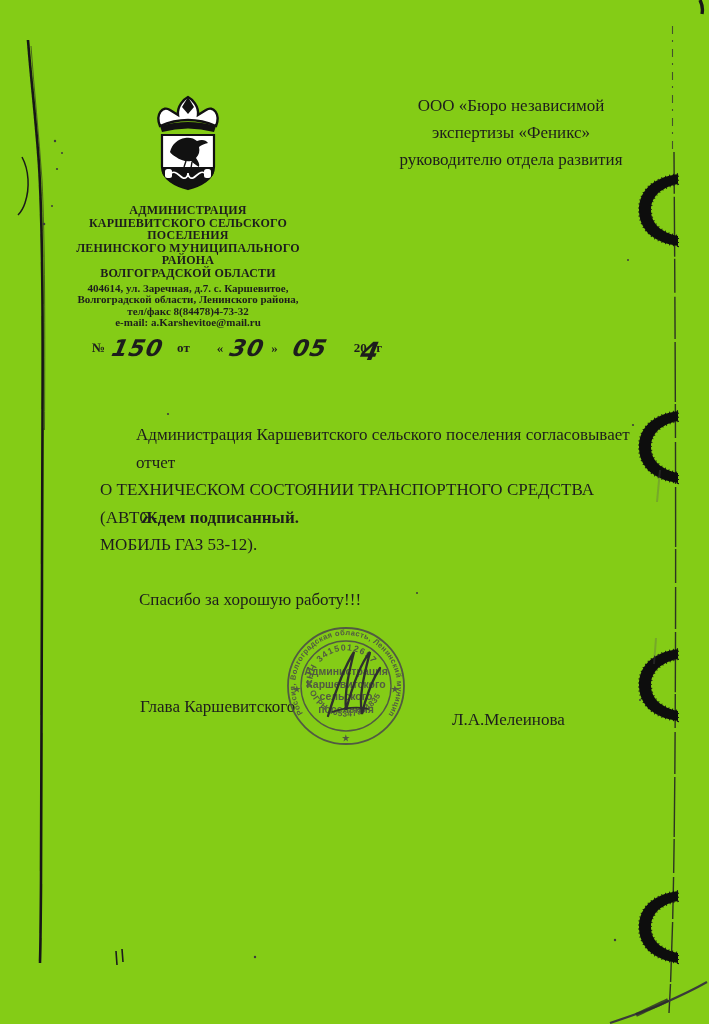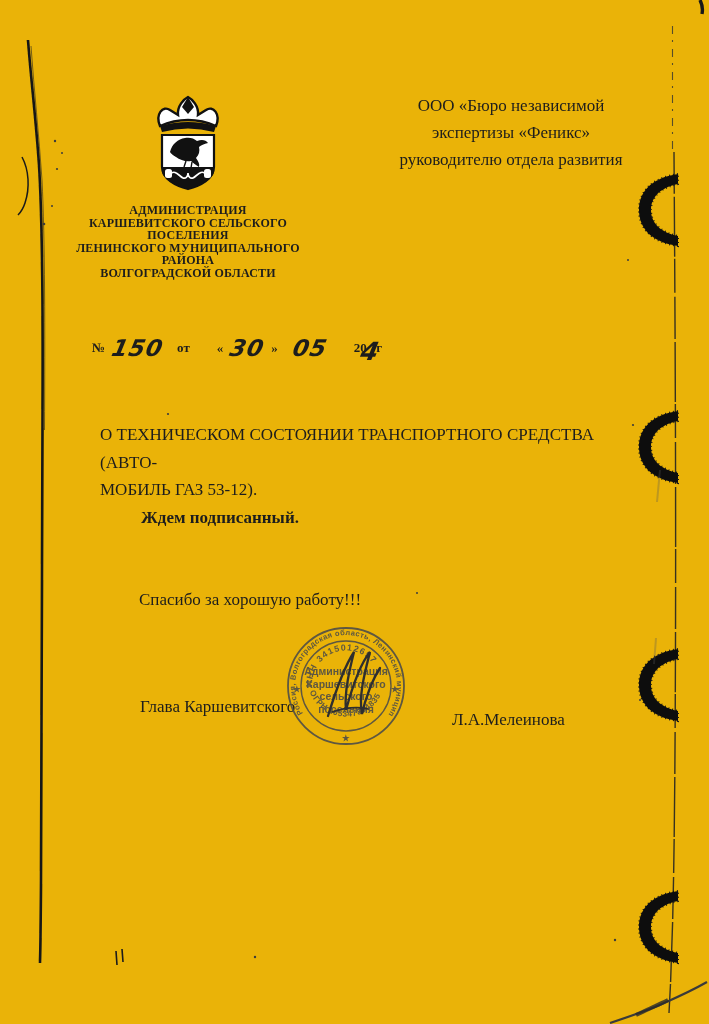--- a/index.html
+++ b/index.html
@@ -1,17 +1,17 @@
 <!DOCTYPE html>
 <html><head>
 <meta charset="utf-8">
 <style>
   html,body{margin:0;padding:0;background:#e8e8e8;}
   .page{
-    position:relative;width:709px;height:1024px;background:#eab308;
+    position:relative;width:709px;height:1024px;background:#84cc16;
     overflow:hidden;font-family:"Liberation Serif",serif;color:#1d1d1d;
   }
   .abs{position:absolute;}
   
   .recipient{left:388px;top:92px;width:246px;text-align:center;
     font-size:17px;line-height:27px;}
   
   .emblem{left:142px;top:94px;width:92px;height:100px;}
   
   .letterhead{left:58px;top:204px;width:260px;text-align:center;font-weight:bold;}
@@ -63,36 +63,43 @@
 
   <div class="abs letterhead">
     <div class="org">
       <div>АДМИНИСТРАЦИЯ</div>
       <div>КАРШЕВИТСКОГО СЕЛЬСКОГО</div>
       <div>ПОСЕЛЕНИЯ</div>
       <div>ЛЕНИНСКОГО МУНИЦИПАЛЬНОГО</div>
       <div>РАЙОНА</div>
       <div>ВОЛГОГРАДСКОЙ ОБЛАСТИ</div>
     </div>
+    <div class="addr">
+      <div>404614, ул. Заречная, д.7. с. Каршевитое,</div>
+      <div>Волгоградской области,  Ленинского района,</div>
+      <div>тел/факс 8(84478)4-73-32</div>
+      <div>e-mail: a.Karshevitoe@mail.ru</div>
+    </div>
   </div>
 
   <div class="abs refline">
     <span class="pr">№</span>
     <span class="hand" style="margin-left:7px">150</span>
     <span class="pr" style="margin-left:14px">от</span>
     <span class="pr" style="margin-left:27px">«</span>
     <span class="hand" style="margin-left:7px">30</span>
     <span class="pr" style="margin-left:7px">»</span>
     <span class="hand" style="margin-left:15px">05</span>
     <span class="pr" style="margin-left:27px">20</span>
     <span class="hand year">4</span>
     <span class="pr">г</span>
   </div>
 
   <div class="abs bodytext">
+    <div class="indent">Администрация Каршевитского сельского поселения согласовывает отчет</div>
     <div>О ТЕХНИЧЕСКОМ СОСТОЯНИИ ТРАНСПОРТНОГО СРЕДСТВА (АВТО-</div>
     <div>МОБИЛЬ ГАЗ 53-12).</div>
   </div>
   <div class="abs p2">Ждем подписанный.</div>
   <div class="abs p3">Спасибо за хорошую работу!!!</div>
 
   <div class="abs sig-title">
     <div>Глава Каршевитского</div>
   </div>
   <div class="abs sig-name">Л.А.Мелеинова</div>

